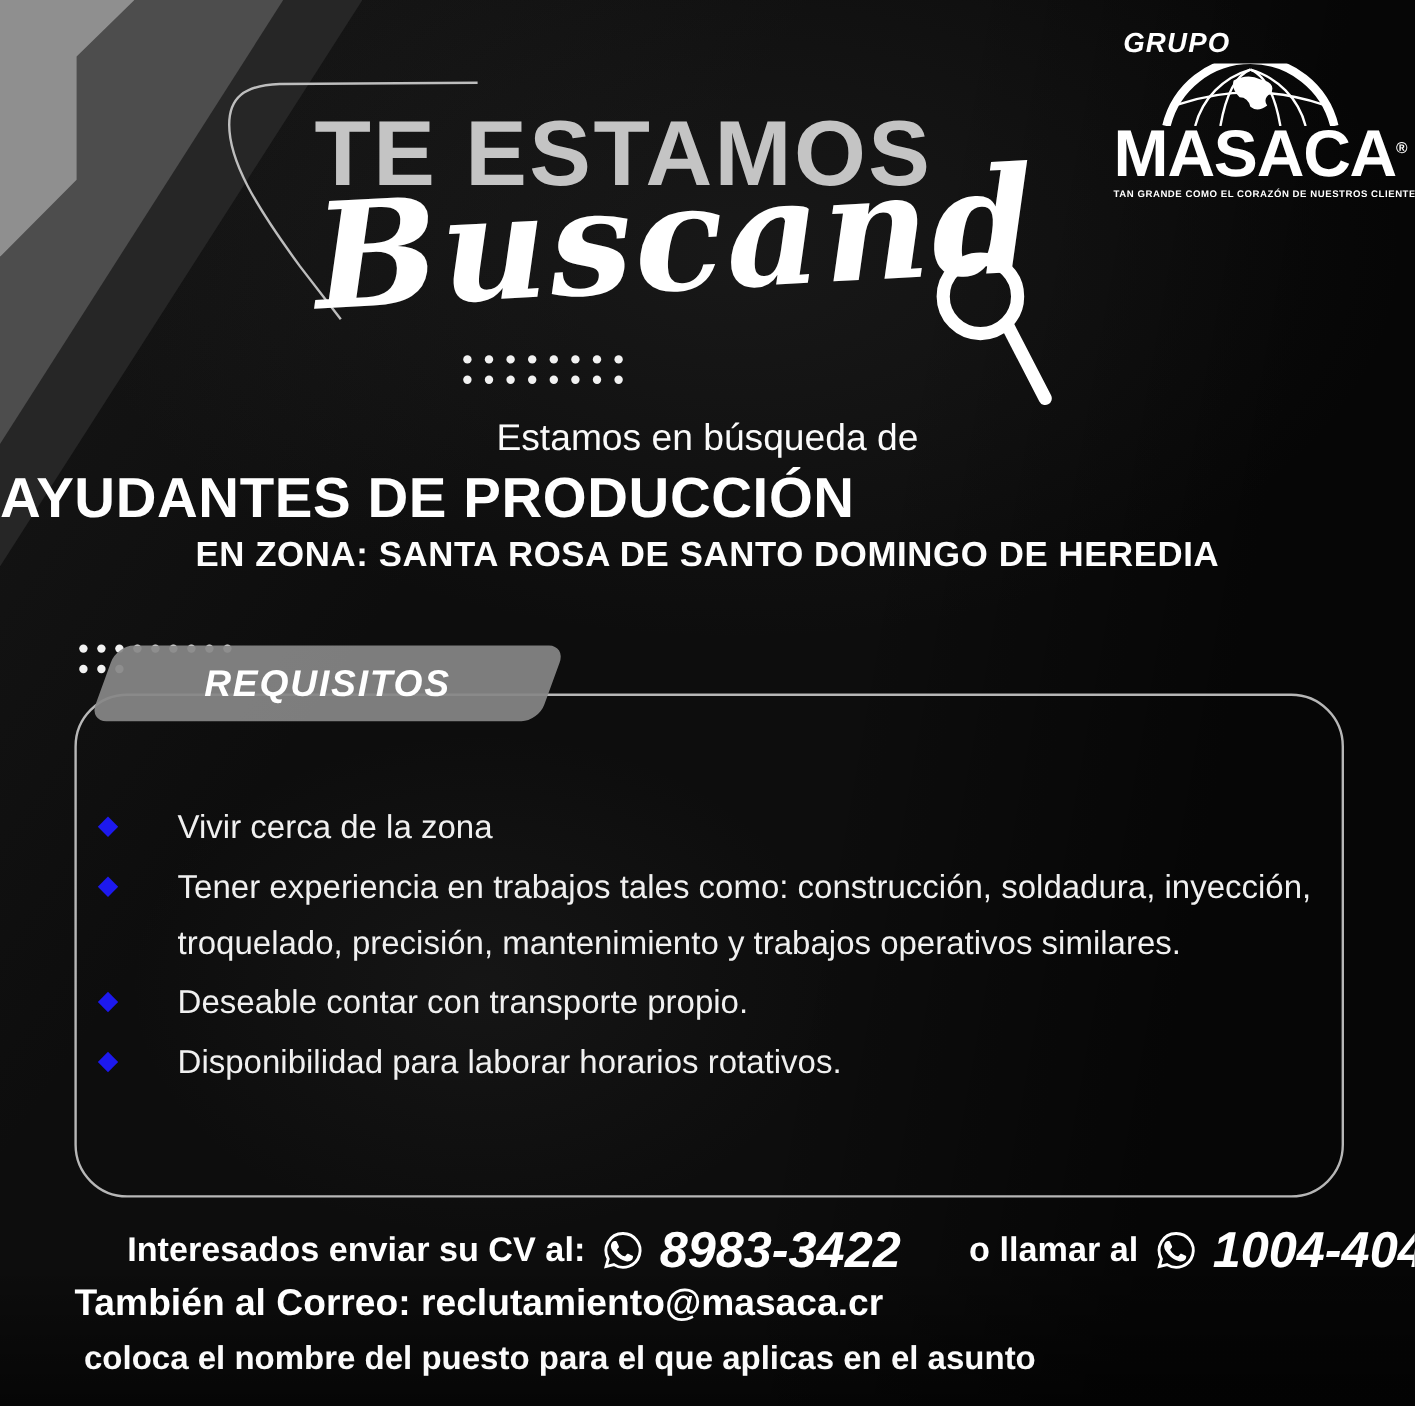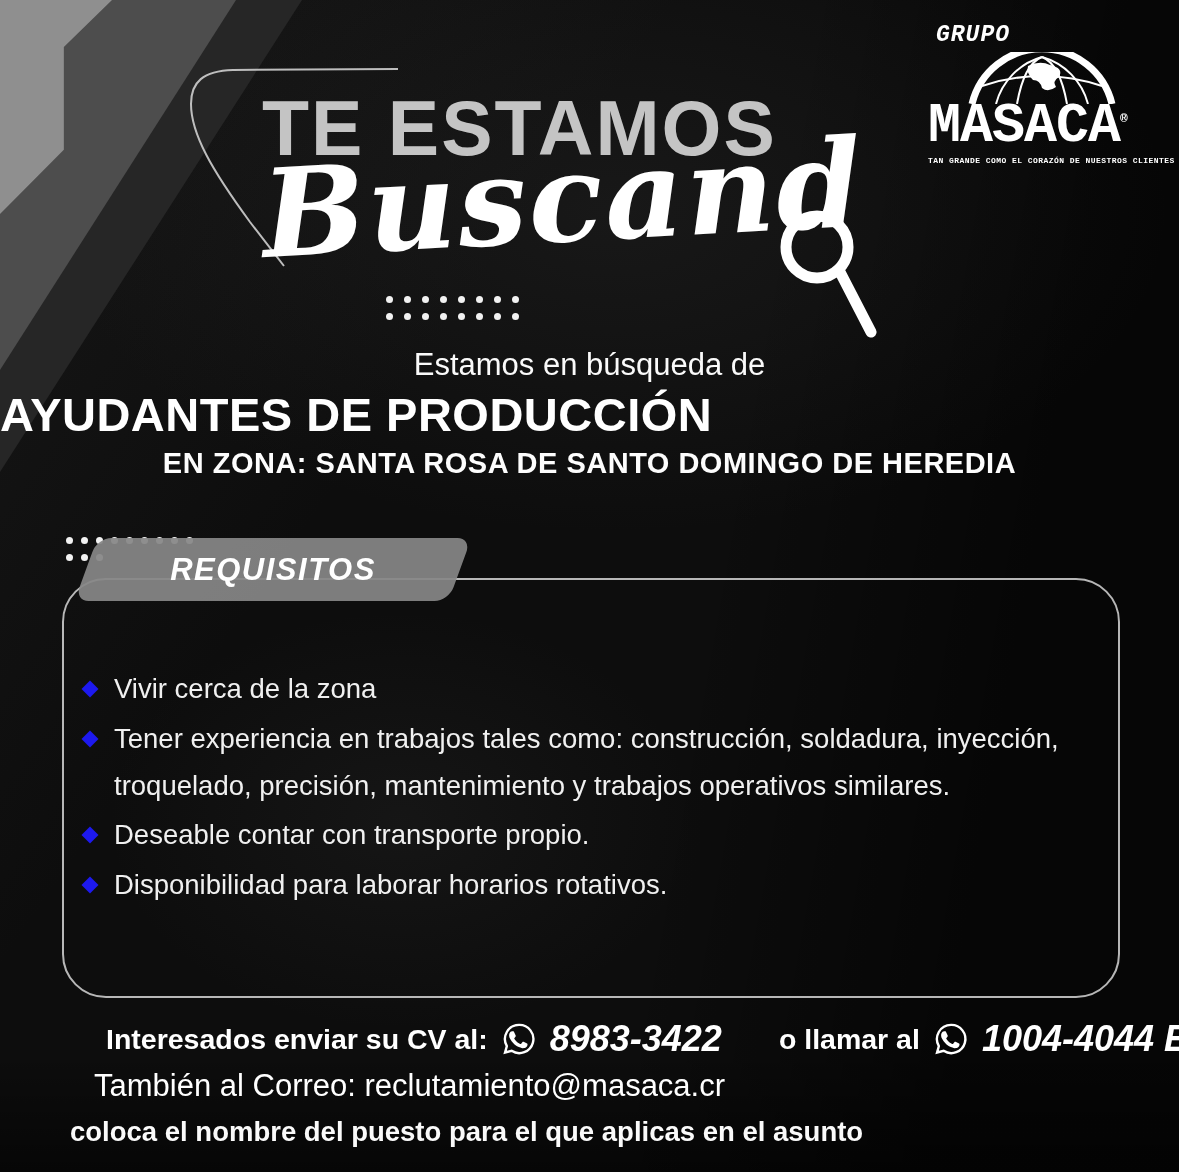--- a/index.html
+++ b/index.html
@@ -55,41 +55,41 @@
     font-size:29px;font-weight:700;letter-spacing:.5px;color:#fdfdfd;}
   
   .req-box{position:absolute;left:62px;top:578px;width:1054px;height:416px;
     border:2px solid rgba(226,226,226,.8);border-radius:44px;}
   .badge{position:absolute;left:86px;top:525px;width:374px;height:63px;margin-top:13px;}
   .badge-bg{position:absolute;inset:0;background:rgba(134,134,134,.93);
     border-radius:14px;transform:skewX(-20deg);}
   .badge-label{position:absolute;inset:0;display:flex;align-items:center;justify-content:center;
     font-size:31px;font-weight:700;font-style:italic;letter-spacing:1.5px;color:#ffffff;}
   .req-list{position:absolute;left:84px;top:666px;width:1012px;}
-  .req-item{display:flex;align-items:flex-start;margin-bottom:3px;}
+  .req-item{display:flex;align-items:flex-start;margin-bottom:3px;gap:34px;}
   .diamond{flex:0 0 auto;width:12px;height:12px;background:#1d19ee;
     transform:rotate(45deg);margin:17px 18px 0 0;}
   .req-text{font-size:27.5px;line-height:1.7;color:#f0f0f0;font-weight:400;}
   
-  .logo{position:absolute;left:928px;top:22px;width:228px;font-family:Liberation Mono, monospace;}
+  .logo{position:absolute;left:928px;top:22px;width:228px;}
   .logo-grupo{font-size:23px;font-weight:700;font-style:italic;letter-spacing:1px;
     color:#fff;margin-left:8px;}
   .logo-globe{display:block;margin:4px auto 0 auto;}
   .logo-name{font-size:55px;font-weight:700;letter-spacing:-1px;color:#fff;
     line-height:.85;white-space:nowrap;}
   .logo-reg{font-size:13px;vertical-align:super;font-weight:700;}
   .logo-tagline{font-size:8px;font-weight:700;letter-spacing:.45px;color:#fff;
     margin-top:5px;white-space:nowrap;}
   
   .contact-row{position:absolute;left:62px;top:1018px;display:flex;align-items:center;gap:13px;
     white-space:nowrap;}
   .contact-label{font-size:28.5px;font-weight:700;color:#fff;margin-left:44px;}
-  .contact-number{font-size:36px;font-weight:700;font-style:italic;color:#fff;}
+  .contact-number{font-size:42px;font-weight:700;font-style:italic;color:#fff;}
   .wa-icon{flex:0 0 auto;display:inline-block;}
-  .email-line{position:absolute;left:62px;top:1068px;font-size:31px;font-weight:400;color:#fff;margin-left:32px;}
+  .email-line{position:absolute;left:62px;top:1068px;font-size:31px;font-weight:700;color:#fff;}
   .note-line{position:absolute;left:70px;top:1116px;font-size:27.5px;font-weight:700;color:#fafafa;}
 </style>
 </head>
 <body>
 
 <div id="poster">
 
   <div class="corner corner-dark"></div>
   <div class="corner corner-mid"></div>
   <div class="corner corner-light"></div>

